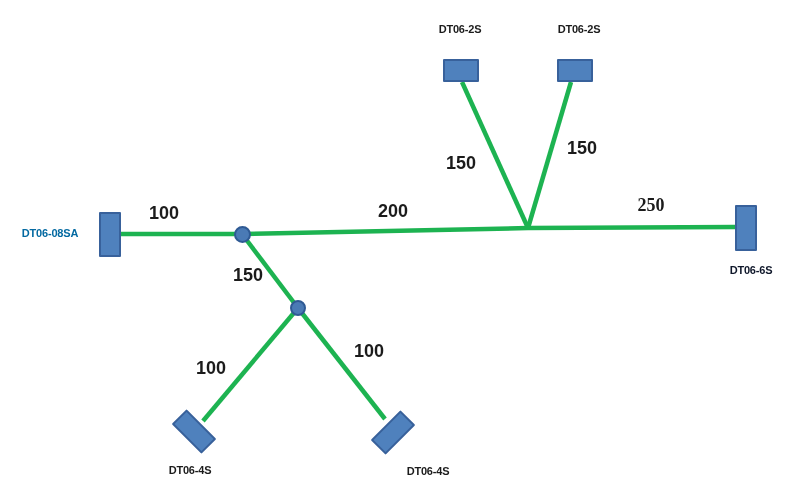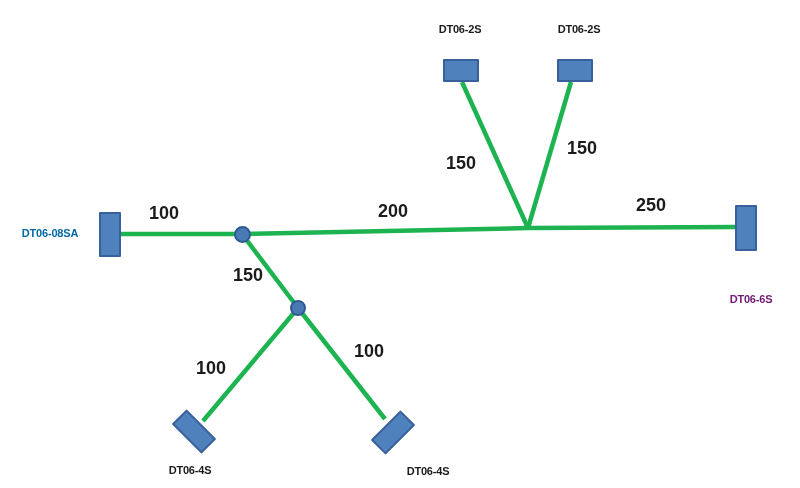--- a/index.html
+++ b/index.html
@@ -59,33 +59,33 @@
       <line x1="242" y1="234" x2="528" y2="228" stroke="#1db351" stroke-width="4.5" stroke-linecap="butt"></line>
       <line x1="528" y1="228" x2="736" y2="227" stroke="#1db351" stroke-width="4.5" stroke-linecap="butt"></line>
       <line x1="462" y1="82" x2="528" y2="228" stroke="#1db351" stroke-width="4.5" stroke-linecap="butt"></line>
       <line x1="571" y1="82" x2="528" y2="228" stroke="#1db351" stroke-width="4.5" stroke-linecap="butt"></line>
       <line x1="242" y1="234" x2="298" y2="308" stroke="#1db351" stroke-width="4.5" stroke-linecap="butt"></line>
       <line x1="298" y1="308" x2="203" y2="421" stroke="#1db351" stroke-width="4.5" stroke-linecap="butt"></line>
       <line x1="298" y1="308" x2="385" y2="419" stroke="#1db351" stroke-width="4.5" stroke-linecap="butt"></line>
     </svg>
 <div class="len-label" style="left: 164px; top: 213px; color: rgb(27, 27, 27);">100</div>
     <div class="len-label" style="left: 369px; top: 211px; color: rgb(27, 27, 27); margin-left: 24px;">200</div>
-    <div class="len-label" style="left: 651px; top: 205px; color: rgb(27, 27, 27);">250</div>
+    <div class="len-label" style="left: 651px; top: 205px; color: rgb(27, 27, 27); font-family: Liberation Serif, serif;">250</div>
     <div class="len-label" style="left: 461px; top: 163px; color: rgb(27, 27, 27);">150</div>
     <div class="len-label" style="left: 582px; top: 148px; color: rgb(27, 27, 27);">150</div>
     <div class="len-label" style="left: 248px; top: 275px; color: rgb(27, 27, 27);">150</div>
     <div class="len-label" style="left: 211px; top: 368px; color: rgb(27, 27, 27);">100</div>
     <div class="len-label" style="left: 369px; top: 351px; color: rgb(27, 27, 27);">100</div>
     <div class="connector" style="width: 22px; height: 45px; left: 99px; top: 212px; background: rgb(79, 129, 189); border: 2px solid rgb(56, 97, 155);"></div>
     <div class="conn-label" style="left: 50px; top: 233px; color: #0369a1;">DT06-08SA</div>
     <div class="connector" style="width: 36px; height: 23px; left: 442.5px; top: 59px; background: rgb(79, 129, 189); border: 2px solid rgb(56, 97, 155);"></div>
     <div class="conn-label" style="left: 460px; top: 29px; color: rgb(27, 27, 27);">DT06-2S</div>
     <div class="connector" style="width: 36px; height: 23px; left: 557px; top: 59px; background: rgb(79, 129, 189); border: 2px solid rgb(56, 97, 155);"></div>
     <div class="conn-label" style="left: 579px; top: 29px; color: rgb(27, 27, 27);">DT06-2S</div>
     <div class="connector" style="width: 22px; height: 46px; left: 735px; top: 205px; background: rgb(79, 129, 189); border: 2px solid rgb(56, 97, 155);"></div>
-    <div class="conn-label" style="left: 751px; top: 270px; color: #701a75; margin-top: 29px;">DT06-6S</div>
+    <div class="conn-label" style="left: 751px; top: 270px; color: #0f172a;">DT06-6S</div>
     <div class="connector" style="width: 42px; height: 21px; left: 173px; top: 420.5px; background: rgb(79, 129, 189); border: 2px solid rgb(56, 97, 155); transform: rotate(45deg);"></div>
     <div class="conn-label" style="left: 190px; top: 470px; color: rgb(27, 27, 27);">DT06-4S</div>
     <div class="connector" style="width: 42px; height: 21px; left: 372px; top: 421.5px; background: rgb(79, 129, 189); border: 2px solid rgb(56, 97, 155); transform: rotate(-45deg);"></div>
     <div class="conn-label" style="left: 428px; top: 471px; color: rgb(27, 27, 27);">DT06-4S</div>
     <div class="junction" style="width: 17px; height: 17px; left: 233.5px; top: 225.5px; background: rgb(74, 122, 181); border: 2px solid rgb(47, 90, 148);"></div>
     <div class="junction" style="width: 16px; height: 16px; left: 290px; top: 300px; background: rgb(74, 122, 181); border: 2px solid rgb(47, 90, 148);"></div>
   </div>
 
 </body></html>

